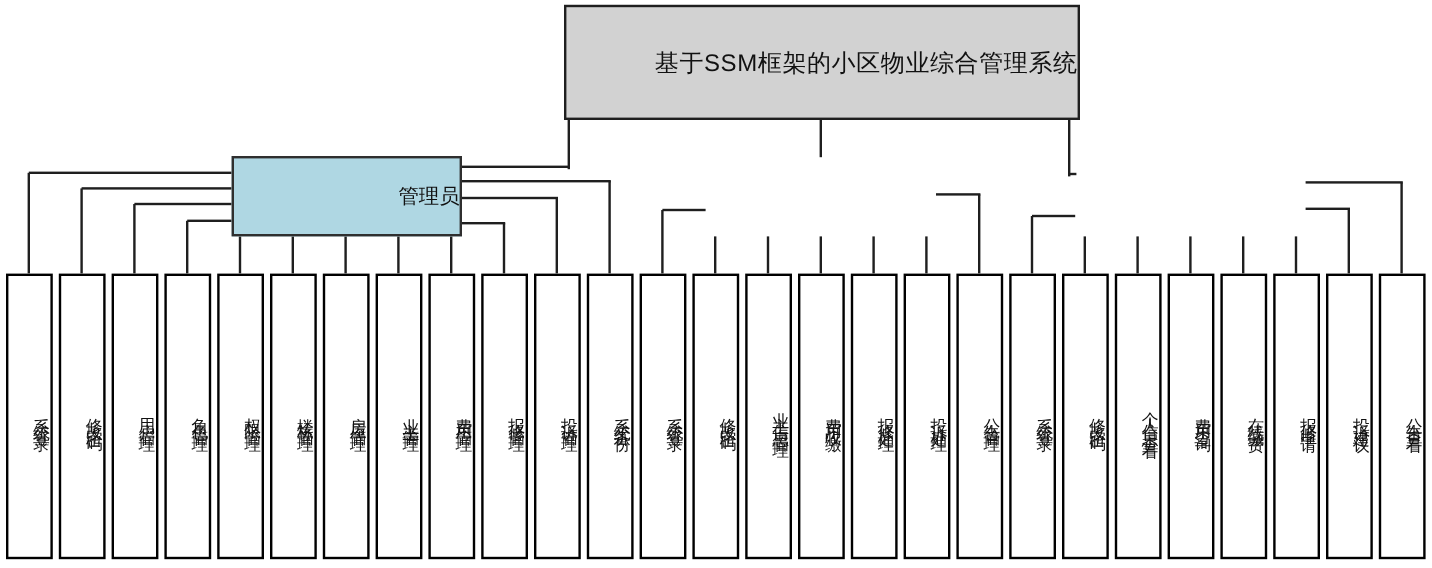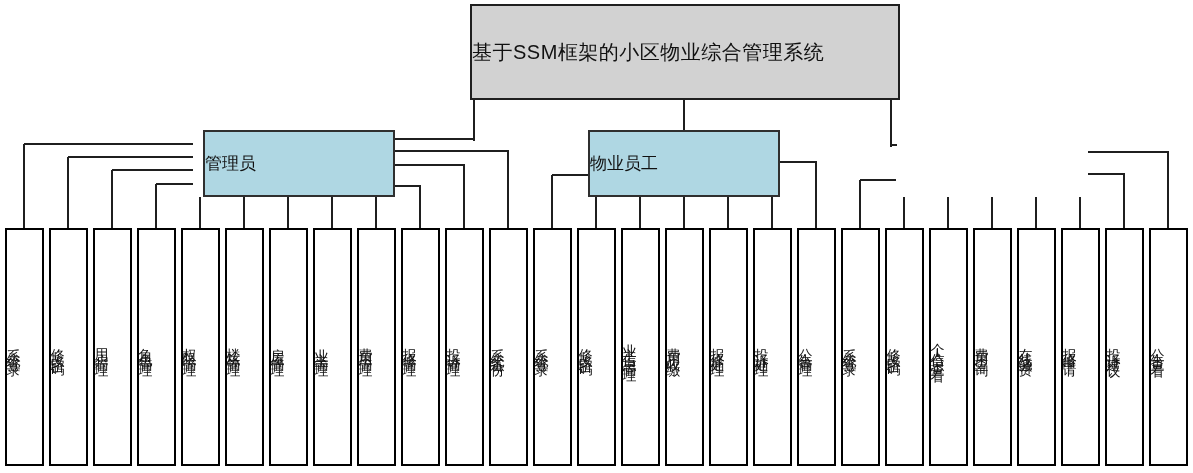--- a/index.html
+++ b/index.html
@@ -13,21 +13,21 @@
     width: 1193px;
     height: 473px;
     background: #ffffff;
     overflow: hidden;
   }
   .node {
     position: absolute;
     box-sizing: border-box;
     display: flex;
     align-items: center;
-    justify-content: flex-start;
+    justify-content: flex-end;
     color: #111111;
   }
   .root-box {
     left: 470px;
     top: 4px;
     width: 430px;
     height: 96px;
     background: #d2d2d2;
     border: 2px solid #1f1f1f;
     font-size: 20px;
@@ -67,27 +67,24 @@
 </style>
 </head>
 <body>
 
 <div class="canvas">
 
   <div class="node root-box">
     <span>基于SSM框架的小区物业综合管理系统</span>
   </div>
 
-  <div class="node branch-box" style="left:203px">
+  <div class="node branch-box" style="left:193px">
     <span>管理员</span>
   </div>
 
-  <div class="node branch-box" style="left:588px">
-    <span>物业员工</span>
-  </div>
 
 
 <div class="line" style="left: 473px; top: 100px; width: 2px; height: 41px;"></div>
     <div class="line" style="left: 385px; top: 138px; width: 90px; height: 2px;"></div>
     <div class="line" style="left: 683px; top: 100px; width: 2px; height: 31px;"></div>
     <div class="line" style="left: 890px; top: 100px; width: 2px; height: 47px;"></div>
     <div class="line" style="left: 891px; top: 144px; width: 6px; height: 2px;"></div>
     <div class="node leaf-box" style="left: 5px;">
       <span class="leaf-label">系统登录</span>
     </div>

